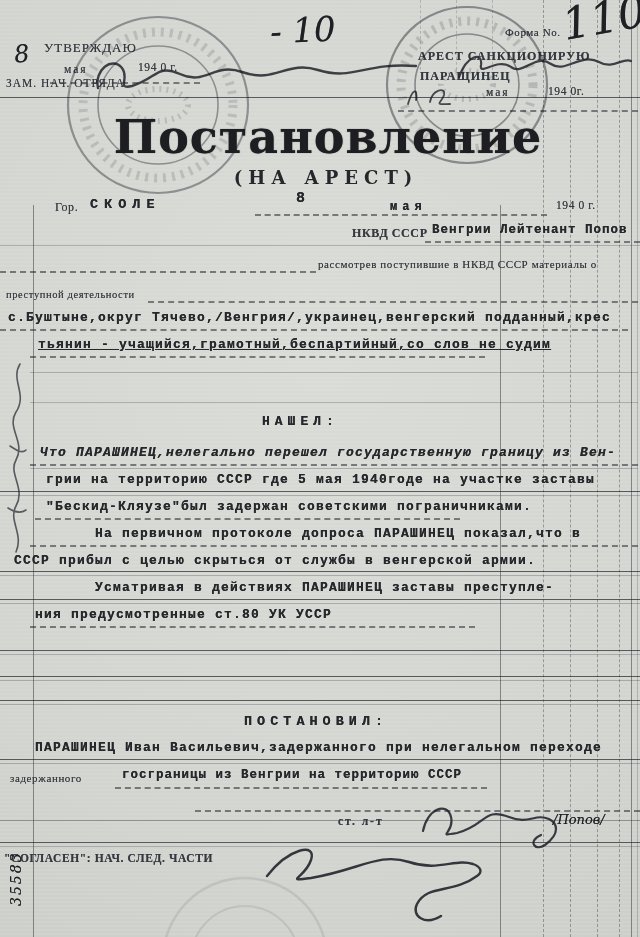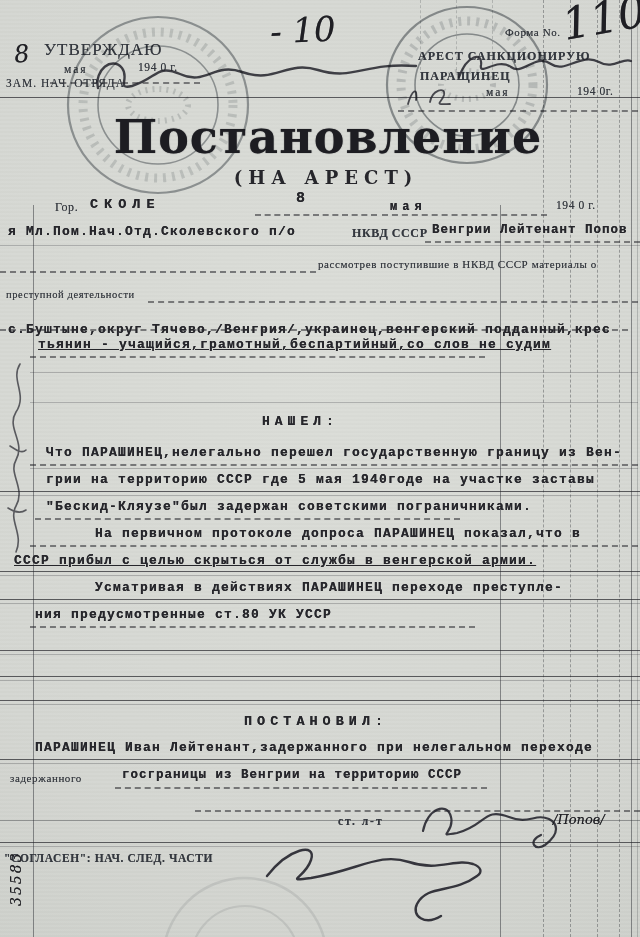--- a/index.html
+++ b/index.html
@@ -68,21 +68,21 @@
   <div class="vline faint" style="left:637px;top:0;height:937px;"></div>
   <div class="vline dash faint" style="left:420px;top:0;height:70px;"></div>
   <div class="vline dash faint" style="left:456px;top:0;height:70px;"></div>
   <div class="vline dash faint" style="left:492px;top:0;height:70px;"></div>
 
   <div class="rule strong" style="left:0;top:97px;width:640px;"></div>
   <div class="rule dash" style="left:398px;top:110px;width:240px;"></div>
   <div class="rule dash" style="left:50px;top:82px;width:150px;"></div>
 
   <div class="abs hw" style="left:14px;top:40px;font-size:24px;transform:rotate(-6deg);">8</div>
-  <div class="abs form" style="left:44px;top:40px;font-size:17px;letter-spacing:1px;">УТВЕРЖДАЮ</div>
+  <div class="abs form" style="left:44px;top:40px;font-size:13px;letter-spacing:1px;">УТВЕРЖДАЮ</div>
   <div class="abs form" style="left:64px;top:63px;font-size:11.5px;letter-spacing:2px;">мая</div>
   <div class="abs form" style="left:138px;top:61px;font-size:11.5px;">194 0 г.</div>
   <div class="abs form" style="left:6px;top:77px;font-size:11.5px;letter-spacing:1px;">ЗАМ. НАЧ. ОТРЯДА</div>
 
   <div class="abs" style="left:92px;top:48px;">
     <svg width="330" height="55" viewBox="0 0 330 55">
       <path class="ink" stroke-width="2.4" opacity=".85" d="M6,40 C2,22 20,8 30,20 C38,30 24,42 40,38 C66,30 64,16 88,26 C114,38 122,14 150,24 C184,36 194,12 226,22 C262,33 272,14 324,18"></path>
     </svg>
   </div>
 
@@ -97,21 +97,21 @@
     <svg width="180" height="45" viewBox="0 0 180 45">
       <path class="ink" stroke-width="2.2" opacity=".85" d="M4,32 C12,10 28,6 26,20 C24,32 42,12 56,22 C68,31 80,8 96,19 C110,29 126,7 144,17 C158,25 168,12 176,16"></path>
     </svg>
   </div>
   <div class="abs" style="left:400px;top:80px;">
     <svg width="60" height="30" viewBox="0 0 60 30">
       <path class="ink" stroke-width="1.8" opacity=".8" d="M8,24 C12,10 18,6 16,20 M30,22 C32,10 46,6 44,15 C42,23 32,25 50,24"></path>
     </svg>
   </div>
   <div class="abs form" style="left:486px;top:86px;font-size:11.5px;letter-spacing:2px;">мая</div>
-  <div class="abs form" style="left:548px;top:85px;font-size:11.5px;margin-left:29px;">194 0г.</div>
+  <div class="abs form" style="left:548px;top:85px;font-size:11.5px;">194 0г.</div>
 
   <div class="abs stamp" style="left:63px;top:13px;">
     <svg width="190" height="185" viewBox="0 0 190 185" opacity="0.5">
       <ellipse class="stampink" cx="95" cy="92" rx="90" ry="88" stroke-width="2.2"></ellipse>
       <ellipse class="stampink" cx="95" cy="92" rx="60" ry="59" stroke-width="1.6"></ellipse>
       <ellipse class="stampink" cx="95" cy="92" rx="75" ry="73" stroke-width="9" stroke-dasharray="3 6" opacity=".38"></ellipse>
       <ellipse class="stampink" cx="95" cy="92" rx="30" ry="16" stroke-width="6" stroke-dasharray="2 5" opacity=".4"></ellipse>
     </svg>
   </div>
   <div class="abs stamp" style="left:382px;top:3px;">
@@ -127,78 +127,77 @@
   <div class="subtitle">(НА АРЕСТ)</div>
 
   <div class="abs form" style="left:55px;top:200px;font-size:12px;">Гор.</div>
   <div class="abs typed" style="left:90px;top:197px;font-size:13.5px;letter-spacing:6px;">СКОЛЕ</div>
   <div class="abs typed" style="left:296px;top:190px;font-size:15px;">8</div>
   <div class="abs typed" style="left:390px;top:200px;font-size:12px;letter-spacing:5px;">мая</div>
   <div class="abs form" style="left:556px;top:199px;font-size:11.5px;">194 0 г.</div>
   <div class="rule dash" style="left:255px;top:214px;width:122px;"></div>
   <div class="rule dash" style="left:382px;top:214px;width:165px;"></div>
 
-  <div class="abs typed" style="left:8px;top:224px;">я Мл.Пом.Нач.Отд.Сколевского п/о</div>
   <div class="abs form" style="left:352px;top:226px;font-size:12px;font-weight:700;">НКВД СССР</div>
   <div class="abs typed sm" style="left:432px;top:223px;">Венгрии Лейтенант Попов</div>
   <div class="rule dash" style="left:425px;top:241px;width:215px;"></div>
   <div class="rule faint" style="left:0;top:245px;width:640px;"></div>
 
   <div class="rule dash" style="left:0;top:271px;width:316px;"></div>
   <div class="abs form" style="left:318px;top:258px;">рассмотрев поступившие в НКВД СССР материалы о</div>
 
   <div class="abs form" style="left:6px;top:289px;font-size:10.5px;">преступной деятельности</div>
   <div class="rule dash" style="left:148px;top:301px;width:490px;"></div>
 
-  <div class="abs typed" style="left:8px;top:322px;">с.Буштыне,округ Тячево,/Венгрия/,украинец,венгерский подданный,крес</div>
+  <div class="abs typed" style="left:8px;top:310px;">с.Буштыне,округ Тячево,/Венгрия/,украинец,венгерский подданный,крес</div>
   <div class="rule dash" style="left:0;top:329px;width:628px;"></div>
 
   <div class="abs typed" style="left:38px;top:337px;text-decoration:underline;">тьянин - учащийся,грамотный,беспартийный,со слов не судим</div>
   <div class="rule dash" style="left:30px;top:356px;width:455px;"></div>
 
   <div class="rule faint" style="left:30px;top:372px;width:608px;"></div>
   <div class="rule faint" style="left:30px;top:402px;width:608px;"></div>
 
   <div class="abs heading" style="left:262px;top:414px;">НАШЕЛ:</div>
 
-  <div class="abs typed" style="left:46px;top:445px;">Что ПАРАШИНЕЦ,нелегально перешел государственную границу из Вен-</div>
+  <div class="abs typed" style="left:40px;top:445px;font-style:italic;">Что ПАРАШИНЕЦ,нелегально перешел государственную границу из Вен-</div>
   <div class="rule dash" style="left:30px;top:464px;width:608px;"></div>
   <div class="rule faint" style="left:30px;top:468px;width:608px;"></div>
 
   <div class="abs typed" style="left:46px;top:472px;">грии на территорию СССР где 5 мая 1940годе на участке заставы</div>
   <div class="rule strong" style="left:0;top:491px;width:640px;"></div>
   <div class="rule faint" style="left:0;top:495px;width:640px;"></div>
 
   <div class="abs typed" style="left:46px;top:499px;">"Бескид-Кляузе"был задержан советскими пограничниками.</div>
   <div class="rule dash" style="left:35px;top:518px;width:425px;"></div>
 
   <div class="abs typed" style="left:95px;top:526px;">На первичном протоколе допроса ПАРАШИНЕЦ показал,что в</div>
   <div class="rule dash" style="left:30px;top:545px;width:608px;"></div>
 
-  <div class="abs typed" style="left:14px;top:553px;text-decoration:underline;">СССР прибыл с целью скрыться от службы в венгерской армии.</div>
+  <div class="abs typed" style="left:14px;top:553px;">СССР прибыл с целью скрыться от службы в венгерской армии.</div>
   <div class="rule strong" style="left:0;top:571px;width:640px;"></div>
   <div class="rule faint" style="left:0;top:575px;width:640px;"></div>
 
-  <div class="abs typed" style="left:95px;top:580px;">Усматривая в действиях ПАРАШИНЕЦ переходе преступле-</div>
+  <div class="abs typed" style="left:95px;top:580px;">Усматривая в действиях ПАРАШИНЕЦ заставы преступле-</div>
   <div class="rule strong" style="left:0;top:599px;width:640px;"></div>
   <div class="rule faint" style="left:0;top:603px;width:640px;"></div>
 
   <div class="abs typed" style="left:35px;top:607px;">ния предусмотренные ст.80 УК УССР</div>
   <div class="rule dash" style="left:30px;top:626px;width:445px;"></div>
 
   <div class="rule strong" style="left:0;top:650px;width:640px;"></div>
   <div class="rule faint" style="left:0;top:654px;width:640px;"></div>
   <div class="rule strong" style="left:0;top:676px;width:640px;"></div>
   <div class="rule faint" style="left:0;top:680px;width:640px;"></div>
   <div class="rule strong" style="left:0;top:700px;width:640px;"></div>
   <div class="rule faint" style="left:0;top:704px;width:640px;"></div>
 
   <div class="abs heading" style="left:244px;top:714px;font-size:13.5px;">ПОСТАНОВИЛ:</div>
 
-  <div class="abs typed" style="left:35px;top:740px;">ПАРАШИНЕЦ Иван Лейтенант,задержанного при нелегальном переходе</div>
+  <div class="abs typed" style="left:35px;top:740px;">ПАРАШИНЕЦ Иван Васильевич,задержанного при нелегальном переходе</div>
   <div class="rule strong" style="left:0;top:759px;width:640px;"></div>
   <div class="rule faint" style="left:0;top:763px;width:640px;"></div>
 
   <div class="abs form" style="left:10px;top:772px;">задержанного</div>
   <div class="abs typed sm" style="left:122px;top:768px;">госграницы из Венгрии на территорию СССР</div>
   <div class="rule dash" style="left:115px;top:787px;width:372px;"></div>
 
   <div class="rule dash" style="left:195px;top:810px;width:445px;"></div>
 
   <div class="rule" style="left:0;top:820px;width:640px;border-top-color:rgba(45,48,53,.4);"></div>

